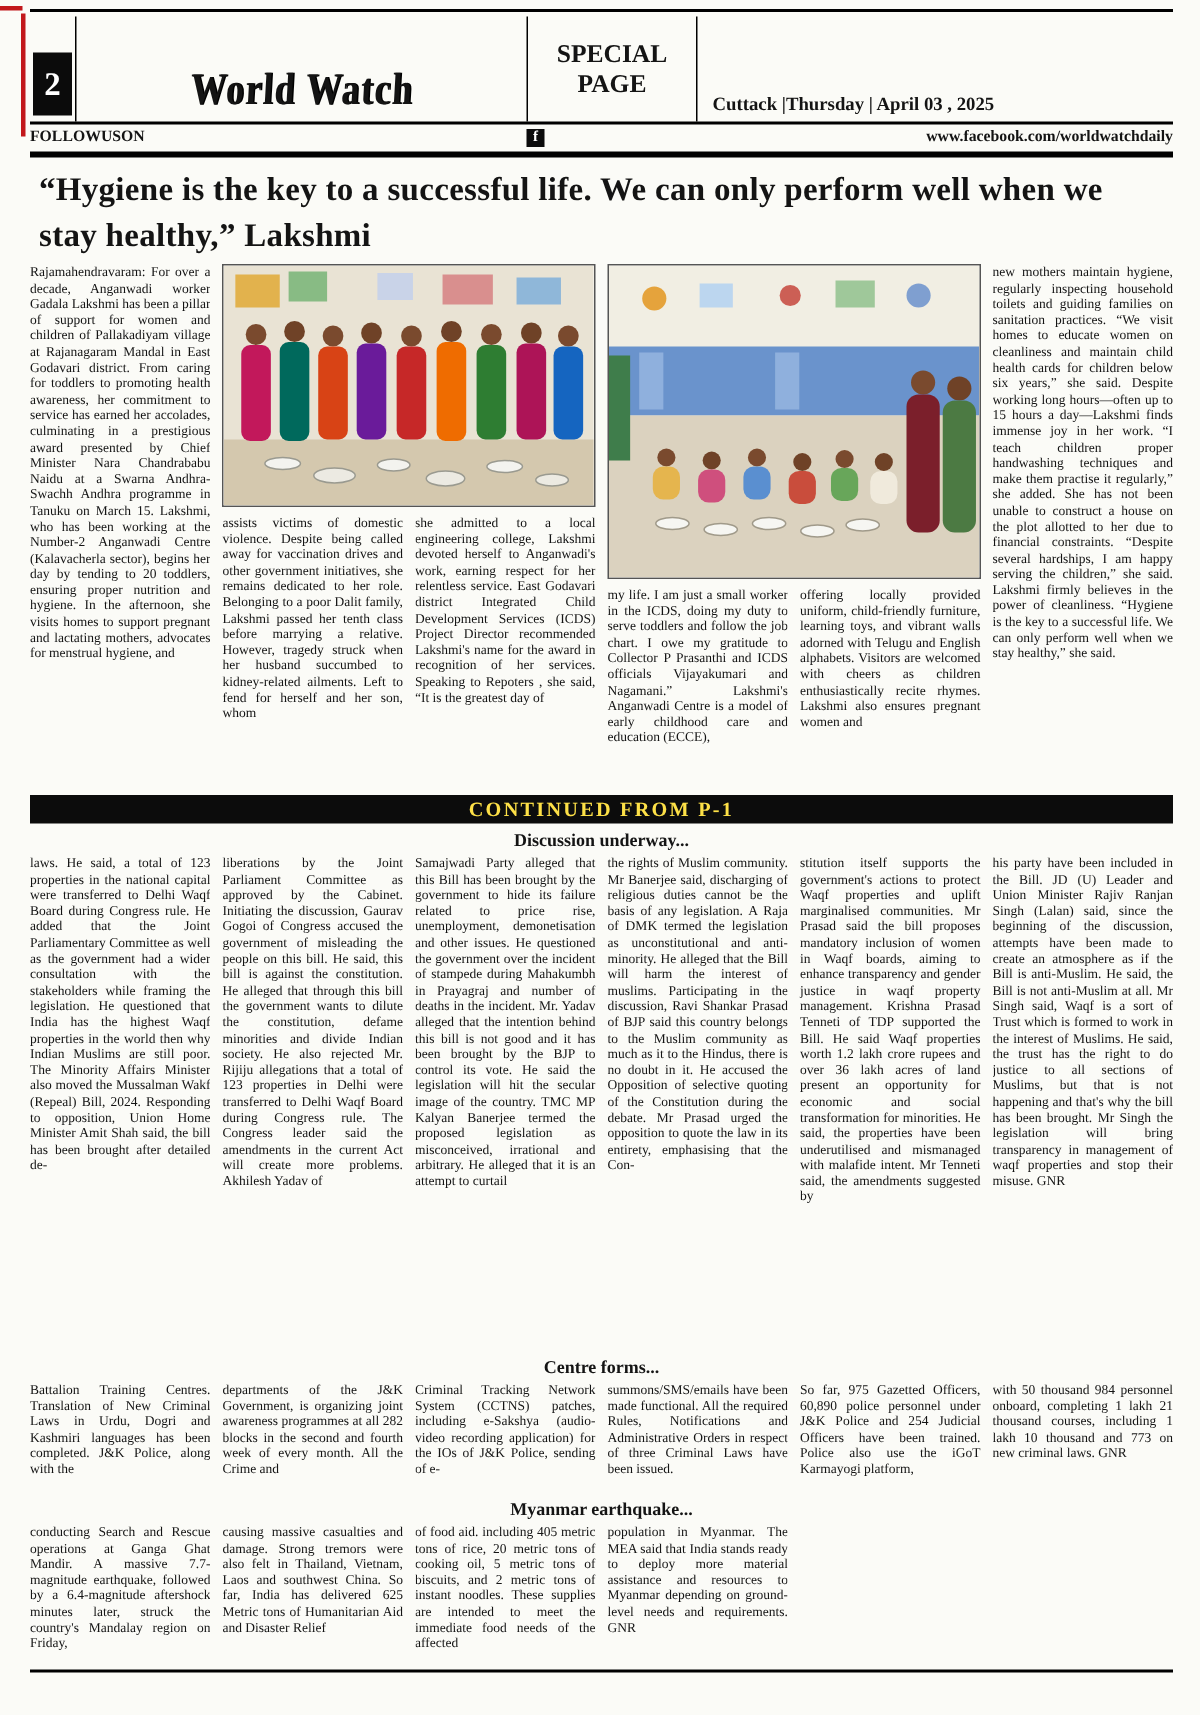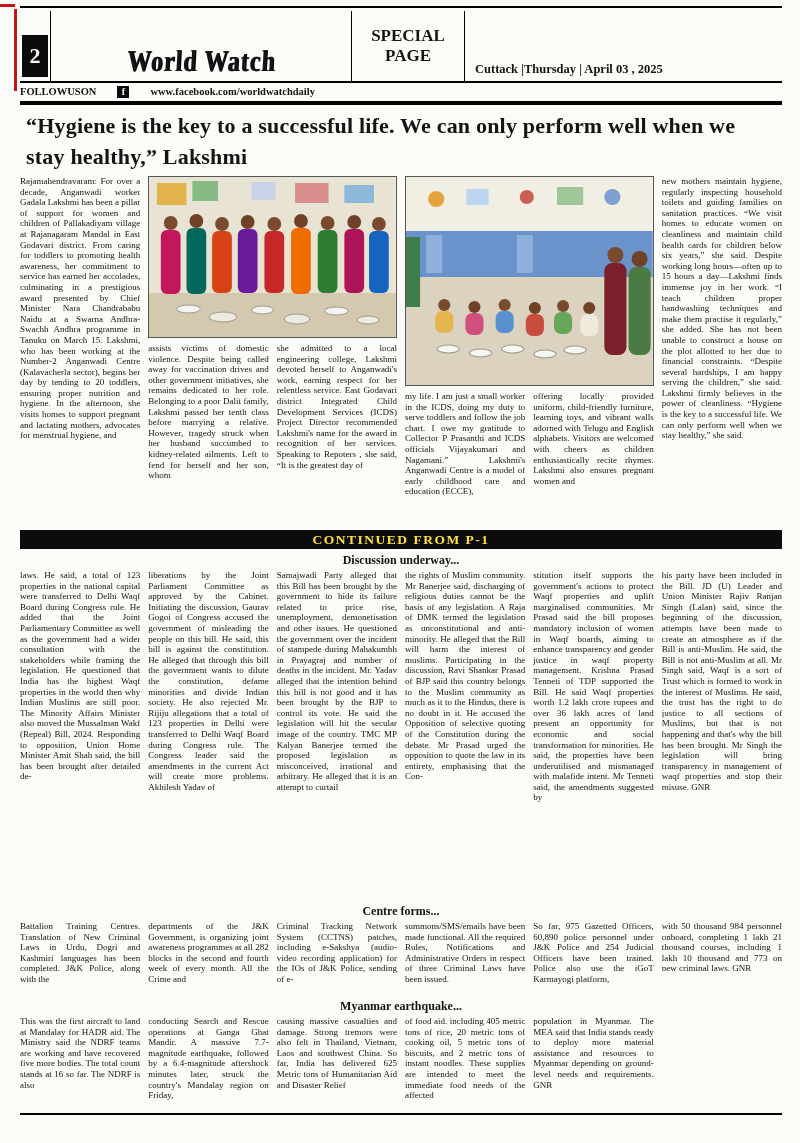--- a/index.html
+++ b/index.html
@@ -16,21 +16,21 @@
   .pagenum{position:absolute;left:2px;top:24px;width:26px;height:42px;background:#0b0b0b;
            color:#fff;font-weight:bold;font-size:22px;display:flex;align-items:center;justify-content:center;}
   .masthead-cell{flex:0 0 300px;display:flex;align-items:flex-end;justify-content:center;
                  border-right:1.5px solid #000;padding-bottom:6px;}
   .masthead{font-weight:bold;font-size:24px;letter-spacing:1px;transform:scaleY(1.25) skewX(-4deg);
             text-shadow:1px 0 #000;}
   .special-cell{flex:0 0 112px;border-right:1.5px solid #000;display:flex;align-items:center;
                 justify-content:center;text-align:center;font-weight:bold;font-size:17px;line-height:1.15;
                 white-space:pre-line;}
   .date-cell{flex:1;display:flex;align-items:flex-end;padding:0 0 4px 10px;font-weight:bold;font-size:12.5px;}
-  .followrow{height:17px;display:flex;align-items:center;justify-content:flex-start;gap:21px;
+  .followrow{height:17px;display:flex;align-items:center;justify-content:space-between;gap:21px;
              font-size:10.5px;font-weight:bold;}
   .fb-icon{width:12px;height:12px;background:#0b0b0b;color:#fff;font-weight:bold;font-size:10px;
            display:inline-flex;align-items:center;justify-content:center;line-height:1;}
   .followrow .url{font-weight:bold;font-size:10.5px;}
   .thickrule{border-top:4px solid #000;margin-top:1px;}
 
   
   .headline{text-align:left;font-weight:bold;font-size:22px;line-height:31px;
             margin:5px 6px 4px;letter-spacing:.2px;}
 
@@ -197,21 +197,20 @@
     <div class="newstext">Battalion Training Centres. Translation of New Criminal Laws in Urdu, Dogri and Kashmiri languages has been completed. J&amp;K Police, along with the</div>
     <div class="newstext">departments of the J&amp;K Government, is organizing joint awareness programmes at all 282 blocks in the second and fourth week of every month. All the Crime and</div>
     <div class="newstext">Criminal Tracking Network System (CCTNS) patches, including e-Sakshya (audio-video recording application) for the IOs of J&amp;K Police, sending of e-</div>
     <div class="newstext">summons/SMS/emails have been made functional. All the required Rules, Notifications and Administrative Orders in respect of three Criminal Laws have been issued.</div>
     <div class="newstext">So far, 975 Gazetted Officers, 60,890 police personnel under J&amp;K Police and 254 Judicial Officers have been trained. Police also use the iGoT Karmayogi platform,</div>
     <div class="newstext">with 50 thousand 984 personnel onboard, completing 1 lakh 21 thousand courses, including 1 lakh 10 thousand and 773 on new criminal laws. GNR</div>
   </div>
 
   <div class="subhead">Myanmar earthquake...</div>
   <div class="cols6 h-myan">
-    <div class="newstext">This was the first aircraft to land at Mandalay for HADR aid. The Ministry said the NDRF teams are working and have recovered five more bodies. The total count stands at 16 so far. The NDRF is also</div>
     <div class="newstext">conducting Search and Rescue operations at Ganga Ghat Mandir. A massive 7.7-magnitude earthquake, followed by a 6.4-magnitude aftershock minutes later, struck the country's Mandalay region on Friday,</div>
     <div class="newstext">causing massive casualties and damage. Strong tremors were also felt in Thailand, Vietnam, Laos and southwest China. So far, India has delivered 625 Metric tons of Humanitarian Aid and Disaster Relief</div>
     <div class="newstext">of food aid. including 405 metric tons of rice, 20 metric tons of cooking oil, 5 metric tons of biscuits, and 2 metric tons of instant noodles. These supplies are intended to meet the immediate food needs of the affected</div>
     <div class="newstext">population in Myanmar. The MEA said that India stands ready to deploy more material assistance and resources to Myanmar depending on ground-level needs and requirements. GNR</div>
   </div>
 
   <div class="bottomrule"></div>
 </div>
 
 </body></html>

